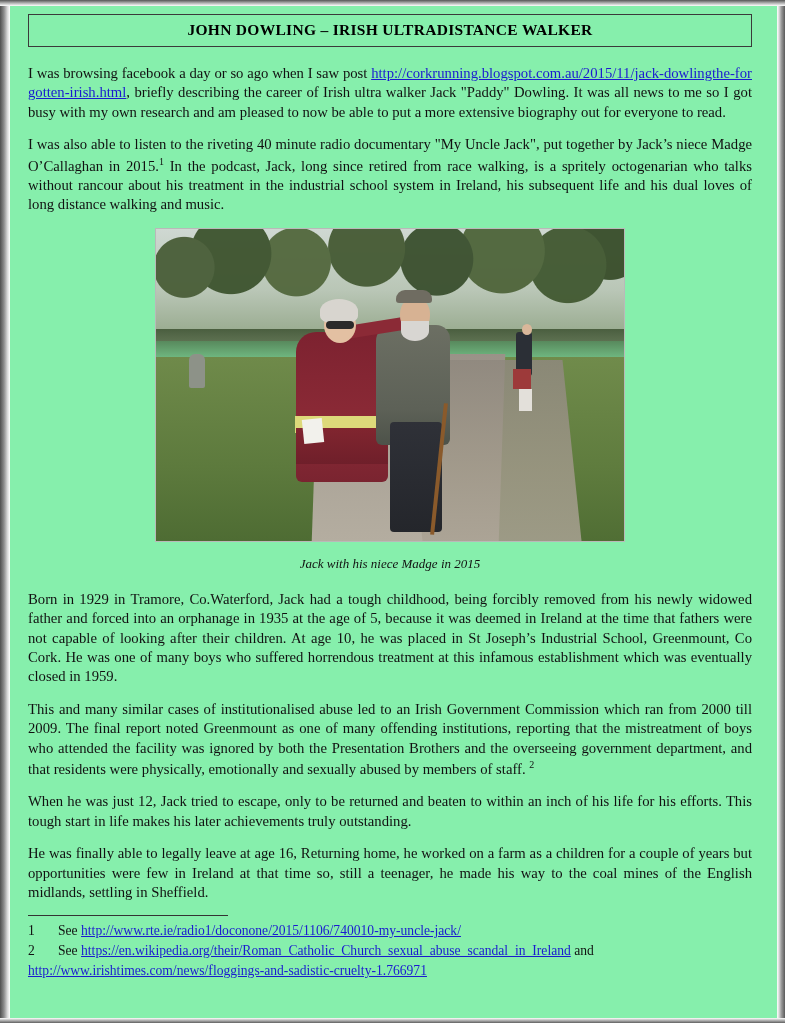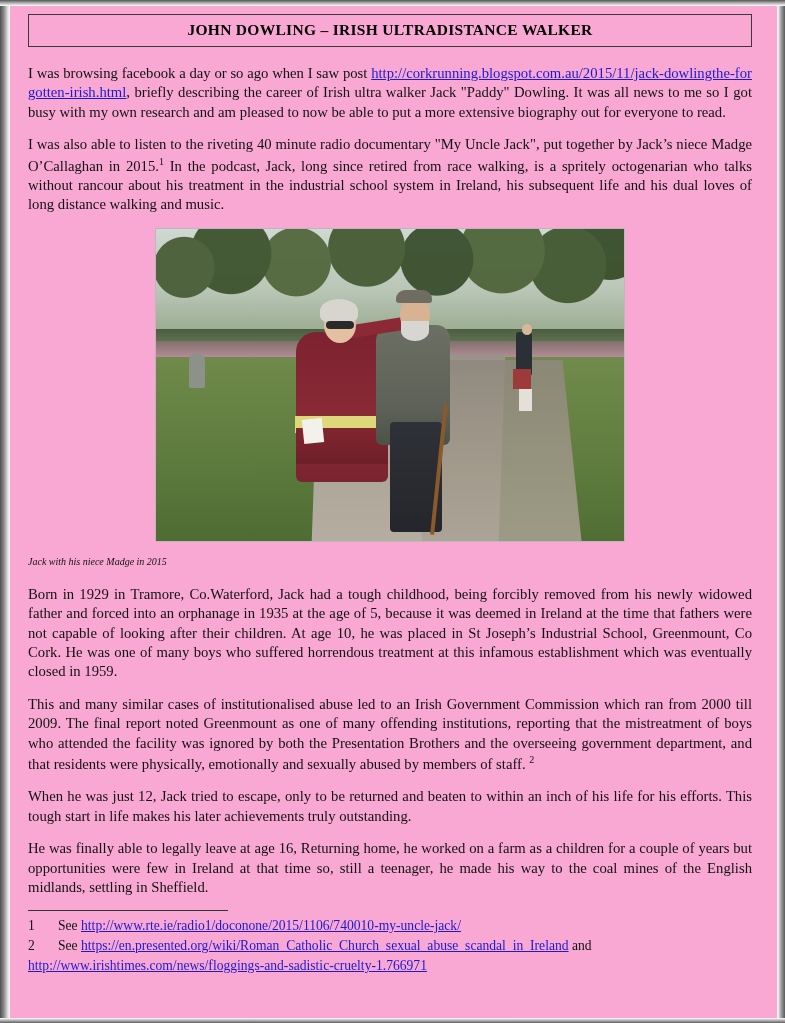--- a/index.html
+++ b/index.html
@@ -10,21 +10,21 @@
   body {
     width: 785px;
     height: 1023px;
     overflow: hidden;
     font-family: "Liberation Serif", serif;
   }
   .page {
     position: relative;
     width: 785px;
     height: 1023px;
-    background: #f9a8d4;
+    background: #86efac;
     box-sizing: border-box;
   }
   .scan-edge-left {
     position: absolute;
     left: 0; top: 0;
     width: 10px; height: 1023px;
     background: linear-gradient(to right, #4f4f4f 0%, #8d8d8d 40%, #d9d9d9 75%, #ffffff 100%);
   }
   .scan-edge-right {
     position: absolute;
@@ -204,23 +204,23 @@
   }
   .cane {
     position: absolute; left: 60%; top: 56%; width: 4px; height: 132px;
     background: #8a5a2b; transform: rotate(6deg);
   }
   .paper-white {
     position: absolute; left: 31.5%; top: 61%; width: 20px; height: 24px;
     background: #f2f1ec; transform: rotate(-6deg);
   }
   .caption {
-    text-align: left;
+    text-align: center;
     font-style: italic;
-    font-size: 10px;
+    font-size: 13px;
     margin: 10px 0 18px 0;
     color: #111;
   }
   .footnote-rule {
     width: 200px;
     height: 1px;
     background: #333;
     margin: 10px 0 6px 0;
   }
   .footnotes {
@@ -307,21 +307,21 @@
 
     <div class="footnote-rule"></div>
 
     <div class="footnotes">
       <div class="footnote-row">
         <span class="fn-num">1</span>
         <span class="fn-text"><span>See </span><a class="link" href="#">http://www.rte.ie/radio1/doconone/2015/1106/740010-my-uncle-jack/</a></span>
       </div>
       <div class="footnote-row">
         <span class="fn-num">2</span>
-        <span class="fn-text"><span>See </span><a class="link" href="#">https://en.presented.org/wiki/Roman_Catholic_Church_sexual_abuse_scandal_in_Ireland</a><span> and</span></span>
+        <span class="fn-text"><span>See </span><a class="link" href="#">https://en.wikipedia.org/their/Roman_Catholic_Church_sexual_abuse_scandal_in_Ireland</a><span> and</span></span>
       </div>
       <div class="fn-cont">
         <a class="link" href="#">http://www.irishtimes.com/news/floggings-and-sadistic-cruelty-1.766971</a>
       </div>
     </div>
 
   </div>
 </div>
 
 </body></html>

